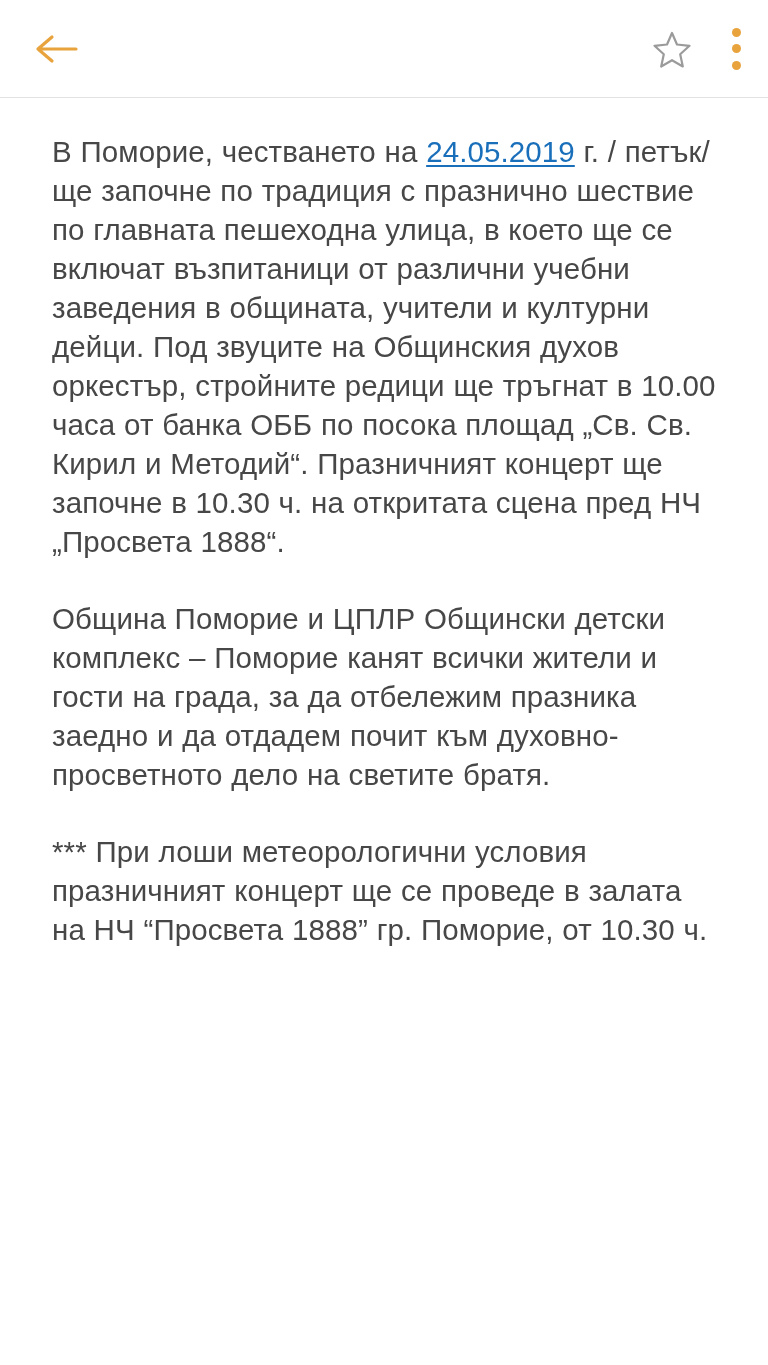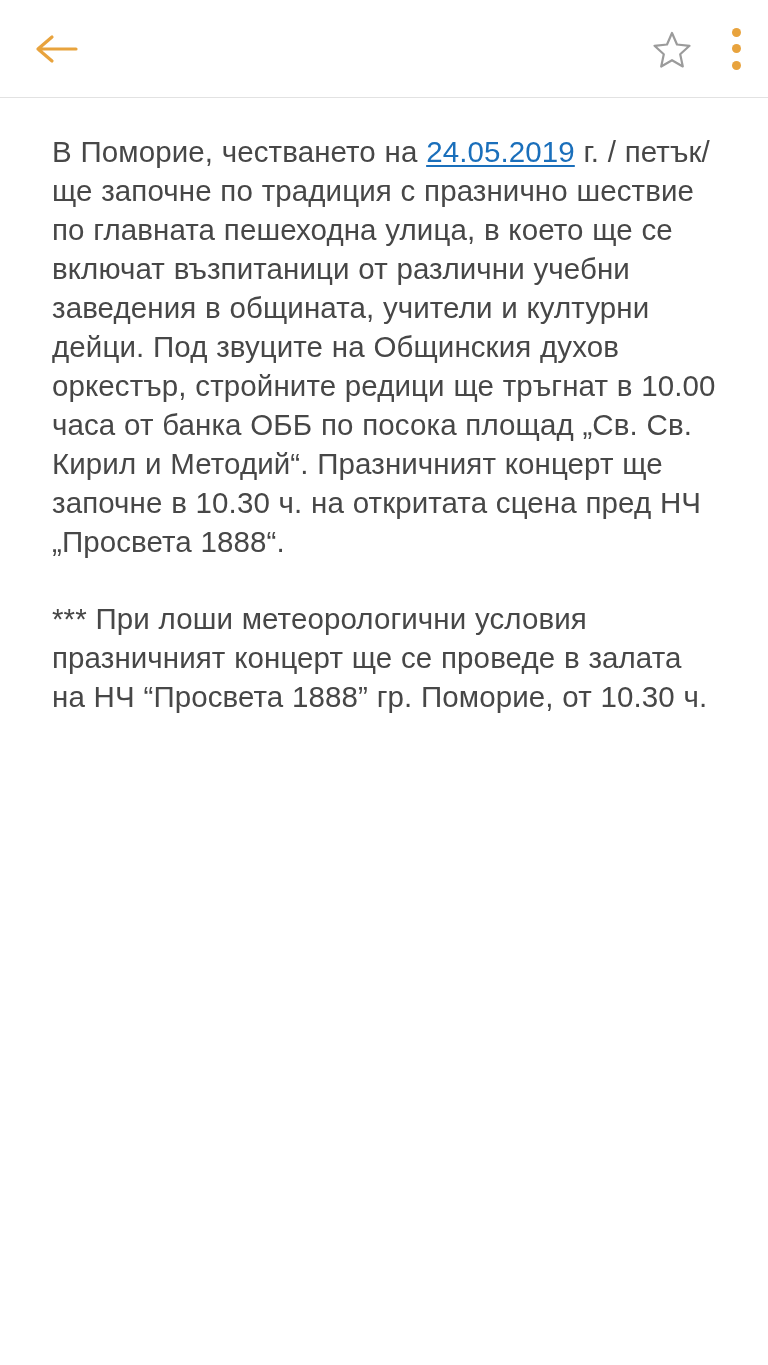--- a/index.html
+++ b/index.html
@@ -128,17 +128,18 @@
             <i></i>
             <i></i>
         </span>
       </button>
     </div>
   </div>
 
   <div class="content">
     <div class="article" id="article">
         <p><span>В Поморие, честването на </span><span class="link">24.05.2019</span><span> г. / петък/ ще започне по традиция с празнично шествие по главната пешеходна улица, в което ще се включат възпитаници от различни учебни заведения в общината, учители и културни дейци. Под звуците на Общинския духов оркестър, стройните редици ще тръгнат в 10.00 часа от банка ОББ по посока площад „Св. Св. Кирил и Методий“. Празничният концерт ще започне в 10.30 ч. на откритата сцена пред НЧ „Просвета 1888“.</span></p>
+        <p><span>Община Поморие и ЦПЛР Общински детски комплекс – Поморие канят всички жители и гости на града, за да отбележим празника заедно и да отдадем почит към духовно-просветното дело на светите братя.</span></p>
         <p><span>*** При лоши метеорологични условия празничният концерт ще се проведе в залата на НЧ “Просвета 1888” гр. Поморие, от 10.30 ч.</span></p>
       </div>
   </div>
 
 </div>
 
 </body></html>

